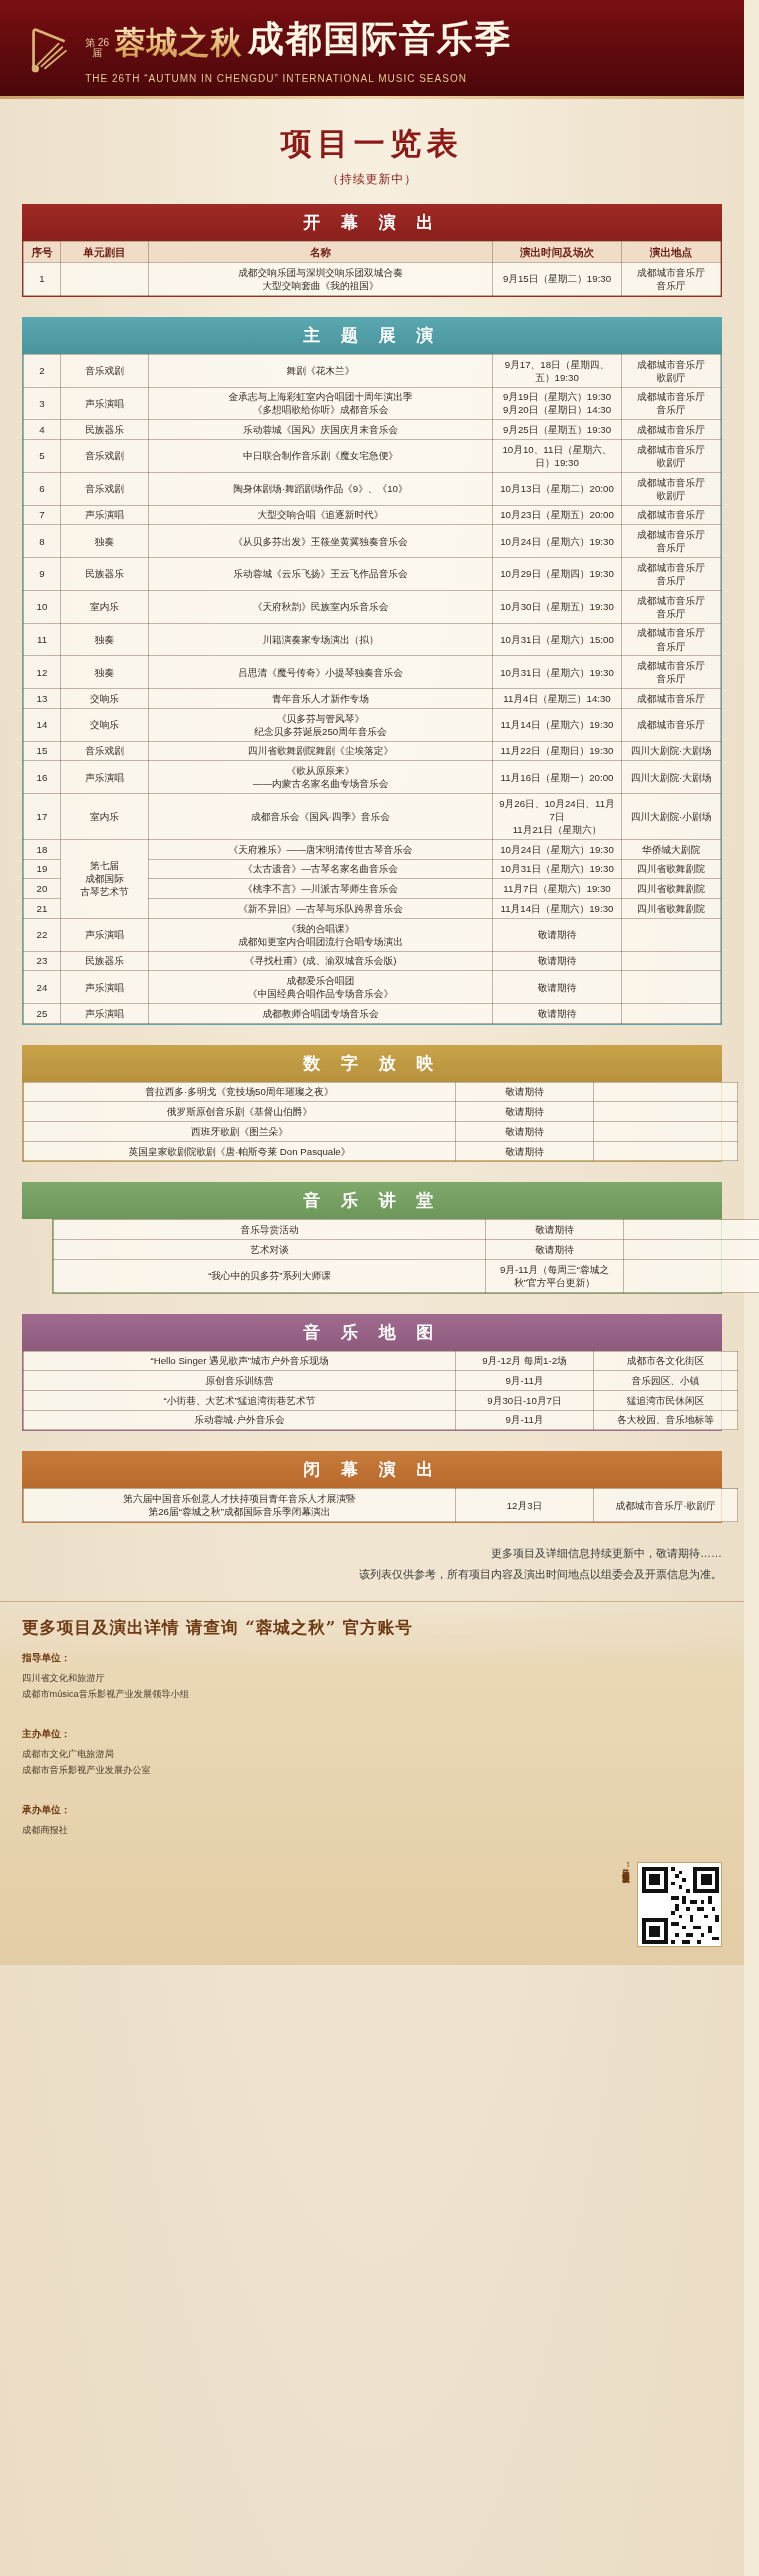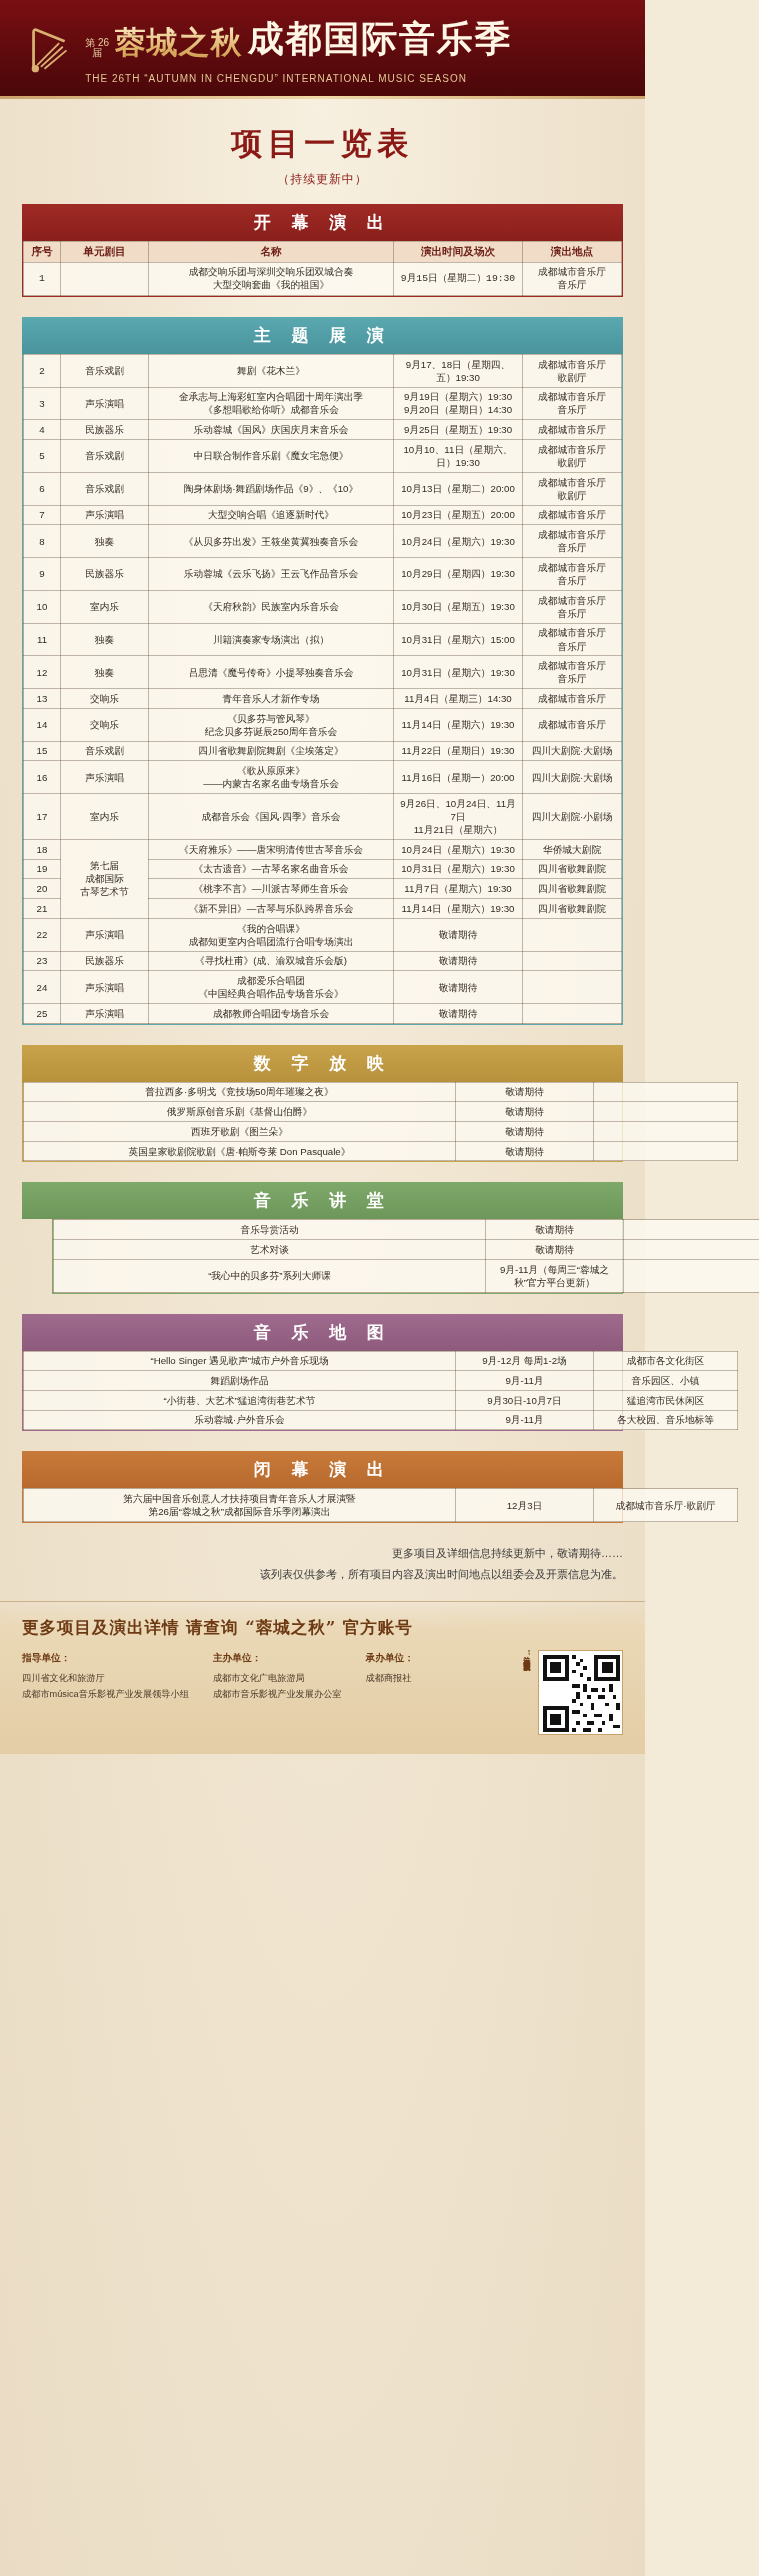--- a/index.html
+++ b/index.html
@@ -4,21 +4,21 @@
 <style>
   * { box-sizing: border-box; }
   html, body { margin:0; padding:0; }
   body {
     width: 759px;
     background: #f3ead8;
     font-family: "Liberation Sans", sans-serif;
     color: #2e2e2e;
   }
   .page {
-    width: 645px;
+    width: 744px;
     min-height: 2576px;
     position: relative;
     background:
       radial-gradient(ellipse at 50% 0%, #f7f0e0 0%, #f1e6d2 40%, #eadcc4 100%);
     padding-bottom: 14px;
   }
   
   .banner {
     position: relative;
     height: 99px;
@@ -84,21 +84,21 @@
     border:0.9px solid rgba(80,60,40,.35);
     font-size: 9.7px; line-height:1.35; padding: 2.8px 3.7px;
     text-align:center; vertical-align: middle;
     color:#332b24; background: rgba(255,252,245,.72);
   }
   th { font-weight:bold; font-size:10.6px; }
 
   
   .s-open .sec-head { background: linear-gradient(180deg,#9f2a25,#8a1f1b); }
   .s-open th { background:#f0dcc7; color:#6d2019; }
-  .s-open .sec-body { border-color:#9f2a25;font-family:Liberation Mono, monospace; }
+  .s-open .sec-body { border-color:#9f2a25; }
 
   .s-main .sec-head { background: linear-gradient(180deg,#5aa8b0,#4a949c); }
   .s-main .sec-body { border-color:#5aa8b0; }
 
   .s-digital .sec-head { background: linear-gradient(180deg,#c8a34a,#b8913c); }
   .s-digital .sec-body { border-color:#c8a34a; }
 
   .s-lecture .sec-head { background: linear-gradient(180deg,#7fa86b,#6d975a); }
   .s-lecture .sec-body { border-color:#7fa86b;margin-left:30px; }
 
@@ -123,21 +123,21 @@
   
   .footer {
     margin: 16.6px 0 0; padding: 14.7px 22px 18.4px;
     background: linear-gradient(180deg, rgba(243,230,206,0) 0%, #ead8b6 18%, #e3cda6 100%);
     border-top: 0.9px solid rgba(140,100,50,.25);
   }
   .footer-title {
     font-family:"DejaVu Serif", serif;
     font-size: 16.6px; font-weight:bold; color:#6d3a14; letter-spacing:0.9px; margin-bottom: 11px;
   }
-  .footer-cols { display:flex; align-items:flex-start; gap: 24px; }
+  .footer-cols { display:flex; align-items:flex-start; gap: 24px; flex-direction: column; }
   .fcol { font-size: 9.2px; line-height:1.75; color:#4a3a28; }
   .fcol .fh { font-weight:bold; color:#6d3a14; margin-bottom:2.8px; font-size:9.7px; }
   .qr-wrap { margin-left:auto; display:flex; align-items:flex-start; gap:5.5px; }
   .qr {
     width: 85px; height: 85px; background:#fff; padding:3.7px;
     border:0.9px solid #caa36a;
   }
   .qr svg { display:block; }
   .qr-side { writing-mode: vertical-rl; font-size: 7.4px; color:#6d3a14; line-height:1.6; height:85px; }
 </style>
@@ -462,21 +462,21 @@
             <col class="c-time2">
             <col class="c-place2">
           </colgroup>
         <tbody id="map-body">
             <tr>
               <td class="c-name2">“Hello Singer 遇见歌声”城市户外音乐现场</td>
               <td class="c-time2">9月-12月 每周1-2场</td>
               <td class="c-place2">成都市各文化街区</td>
             </tr>
             <tr>
-              <td class="c-name2">舞蹈剧场作品</td>
+              <td class="c-name2">原创音乐训练营</td>
               <td class="c-time2">9月-11月</td>
               <td class="c-place2">音乐园区、小镇</td>
             </tr>
             <tr>
               <td class="c-name2">“小街巷、大艺术”猛追湾街巷艺术节</td>
               <td class="c-time2">9月30日-10月7日</td>
               <td class="c-place2">猛追湾市民休闲区</td>
             </tr>
             <tr>
               <td class="c-name2">乐动蓉城·户外音乐会</td>

